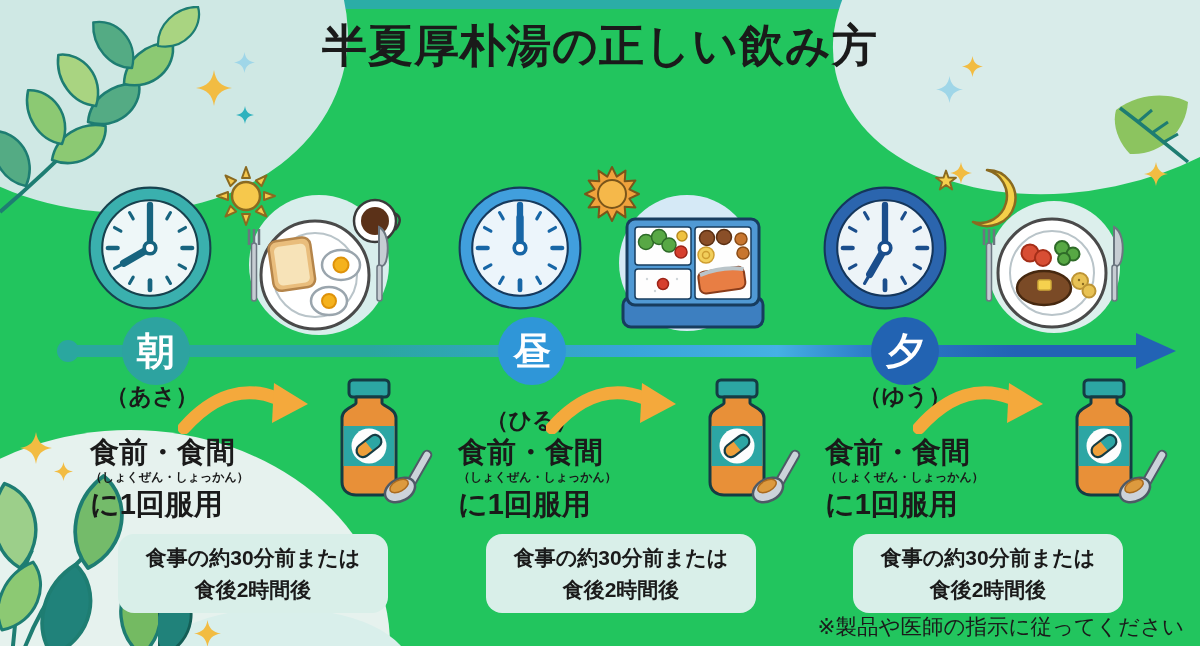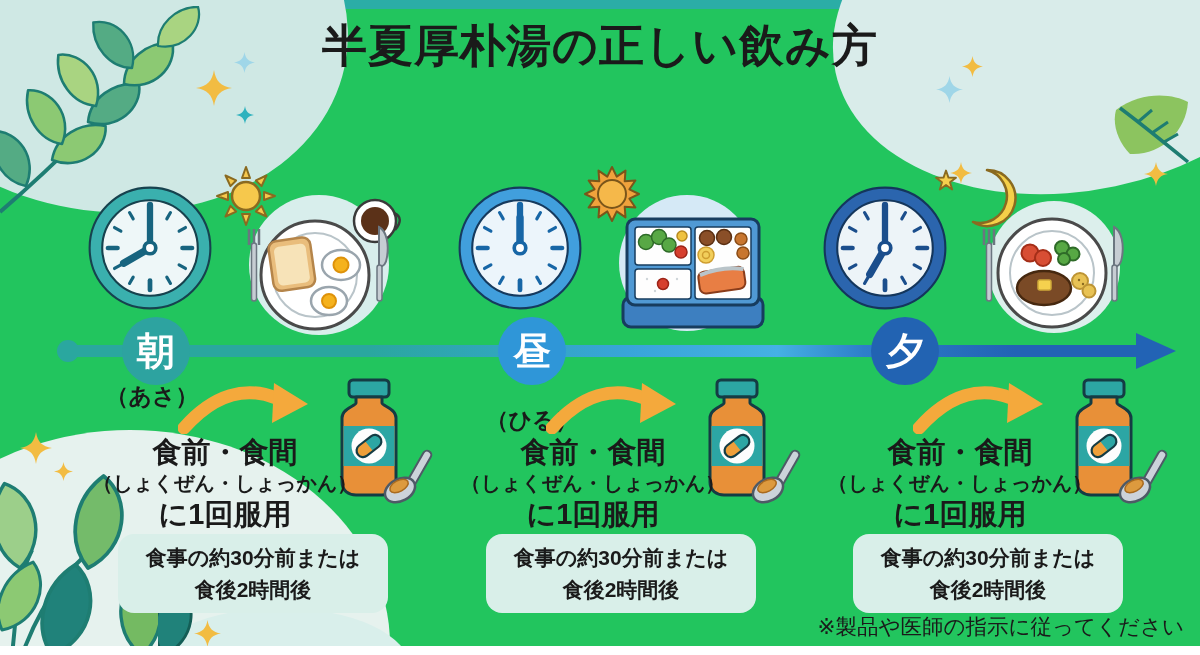--- a/index.html
+++ b/index.html
@@ -43,23 +43,23 @@
   .badge-noon{left:498px;background:#2f96d8;}
   .badge-evening{left:871px;background:#2263b2;}
   .reading{position:absolute;top:381px;width:140px;text-align:center;font-size:23px;font-weight:800;}
   .reading-morning{left:82px;}
   .reading-noon{left:462px;margin-top:24px;}
   .reading-evening{left:835px;}
   
   .col-dose{position:absolute;top:378px;width:340px;height:250px;}
   .col-dose .arrow{position:absolute;left:78px;top:-4px;}
   .col-dose .bottle{position:absolute;left:216px;top:-2px;}
-  .dose-text{position:absolute;left:-10px;top:56px;width:270px;text-align:center;font-weight:900;}
+  .dose-text{position:absolute;left:-10px;top:56px;width:270px;text-align:left;font-weight:900;}
   .dose-main{font-size:29px;line-height:1.25;}
-  .dose-reading{font-size:20px;font-weight:800;line-height:1.3;}
+  .dose-reading{font-size:12px;font-weight:800;line-height:1.3;}
   .note-box{position:absolute;left:18px;top:156px;width:262px;background:#d9efe9;border-radius:16px;
     text-align:center;font-size:21px;font-weight:800;line-height:1.5;padding:8px 4px;}
   
   .footnote{position:absolute;right:16px;top:612px;font-size:21.5px;font-weight:400;}
   .spark{position:absolute;}
   .deco{position:absolute;}
 </style>
 </head>
 <body>
 
@@ -315,20 +315,21 @@
   </div>
   <div class="badge badge-noon">
     <span>昼</span>
   </div>
   <div class="badge badge-evening">
     <span>夕</span>
   </div>
 
   <div class="reading reading-morning">（あさ）</div>
   <div class="reading reading-noon">（ひる）</div>
+  <div class="reading reading-evening">（ゆう）</div>
 
   <div class="col-dose" style="left:100px">
     <svg class="arrow" width="132" height="60" viewBox="0 0 132 52">
         <use href="#arrow-art"></use>
       </svg>
     <svg class="bottle" width="118" height="132" viewBox="0 0 118 132">
         <use href="#bottle-art"></use>
       </svg>
     <div class="dose-text">
       <div class="dose-main">食前・食間</div>

